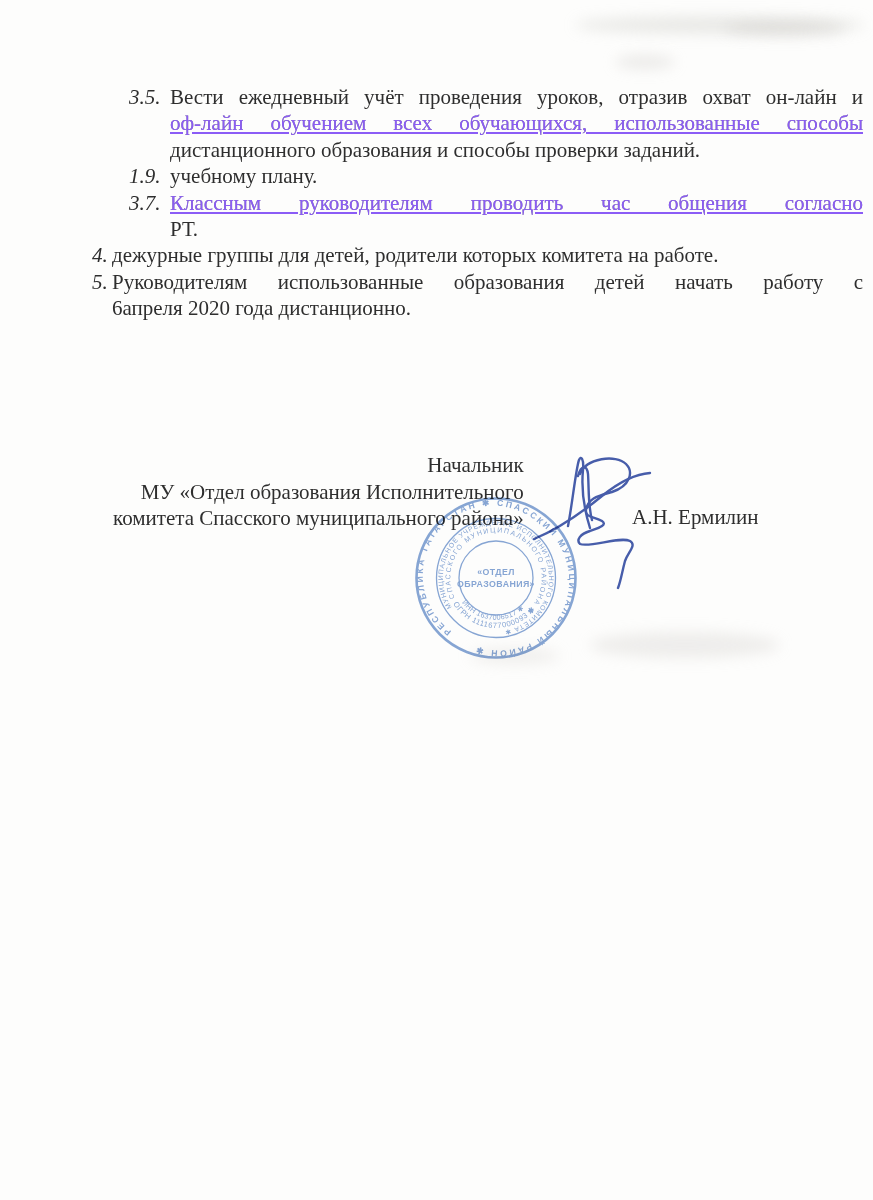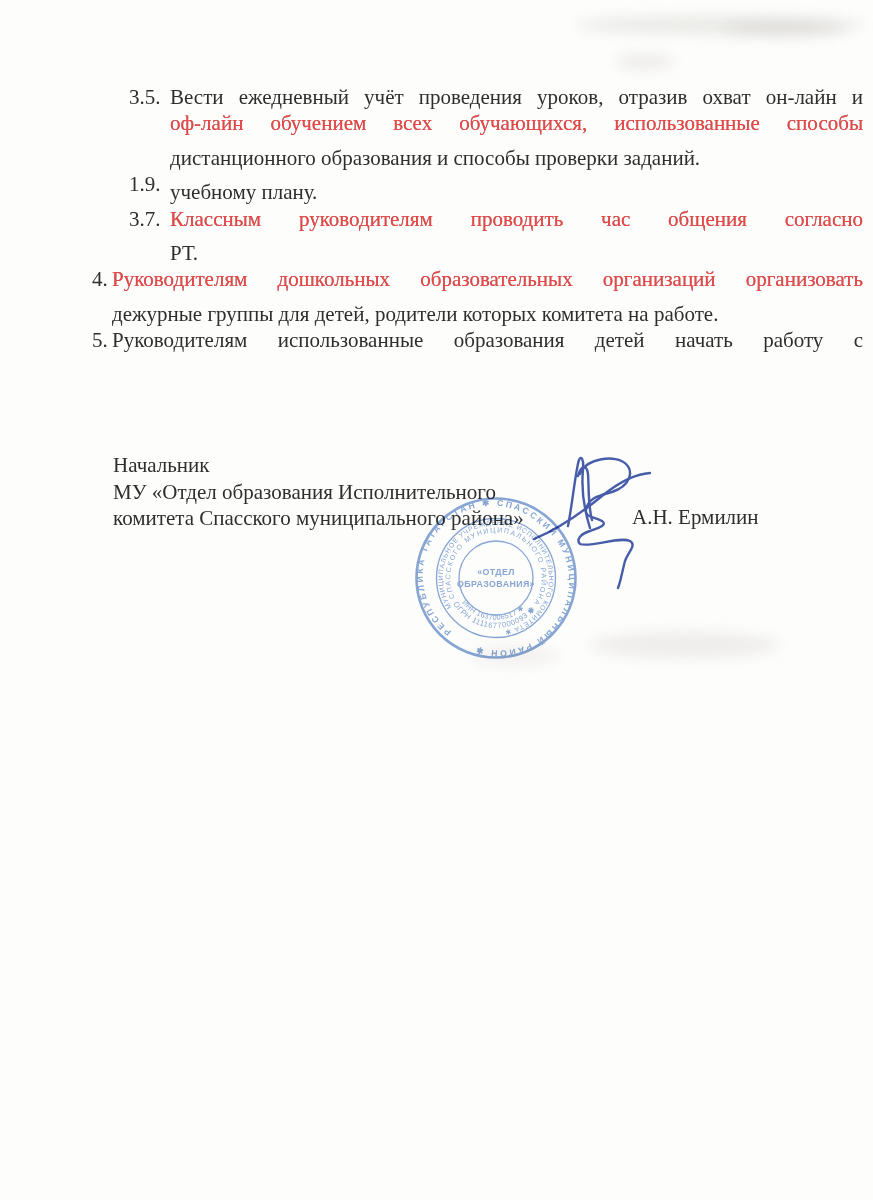--- a/index.html
+++ b/index.html
@@ -6,31 +6,31 @@
   .page {
     position:relative; width:873px; height:1200px; margin:0 auto;
     background:#fdfdfc; overflow:hidden;
     font-family:"Liberation Serif", serif; color:#2e2e2e;
   }
   
   .doc-body { position:absolute; left:92px; top:84px; width:771px;
               font-size:21px; line-height:26.4px; }
   .item { display:flex; }
   .item.sub { padding-left:37px; }
-  .item .num { flex:0 0 auto; }
+  .item .num { flex:0 0 auto;font-style:italic; }
   .item.sub .num { width:41px; }
   .item.main .num { width:20px; }
   .txt { flex:1 1 auto; min-width:0; }
   .line { text-align:justify; text-align-last:justify; white-space:normal; }
-  .line.last { text-align-last:left;margin-top:8px; }
-  .dark { color:#ef4444; text-shadow:0 0 .5px rgba(20,20,20,.55); }
+  .line.last { text-align-last:left; }
+  .dark { color:#8b5cf6; text-shadow:0 0 .5px rgba(20,20,20,.55);text-decoration:underline; }
 
   
   .sig-block { position:absolute; left:113px; top:452px;
-               font-size:21px; line-height:26.5px; }
+               font-size:21px; line-height:26.5px;text-align:right; }
   .sig-name  { position:absolute; left:632px; top:505px; font-size:21px; }
 
   .stamp-svg { position:absolute; left:411px; top:493px; width:170px; height:170px;
                mix-blend-mode:multiply; opacity:.92; }
   .autograph-svg { position:absolute; left:528px; top:448px; width:135px; height:150px;
                    mix-blend-mode:multiply; opacity:.95; }
   .stamp-text { font-family:"Liberation Sans", sans-serif; }
 
   
   .smudge { position:absolute; border-radius:50%; filter:blur(7px); pointer-events:none; }
@@ -73,29 +73,29 @@
       <span class="num">3.7.</span>
       <div class="txt">
         <div class="line dark">Классным руководителям проводить   час общения согласно</div>
         <div class="line last">РТ.</div>
       </div>
     </section>
 
     <section class="item main">
       <span class="num">4.</span>
       <div class="txt">
-        <div class="line dark">Руководителям дошкольных образовательных организаций  организовать</div>
         <div class="line last">дежурные группы для детей, родители которых комитета на работе.</div>
       </div>
     </section>
 
     <section class="item main">
       <span class="num">5.</span>
       <div class="txt">
         <div class="line">Руководителям использованные образования детей начать работу с</div>
+        <div class="line last">6апреля 2020 года дистанционно.</div>
       </div>
     </section>
   </div>
 
   <div class="sig-block">
     <div>Начальник</div>
     <div>МУ «Отдел образования Исполнительного</div>
     <div>комитета Спасского муниципального района»</div>
   </div>
 

